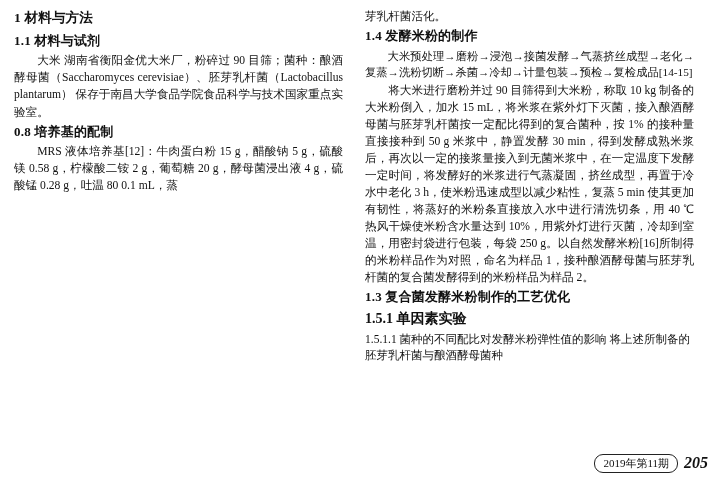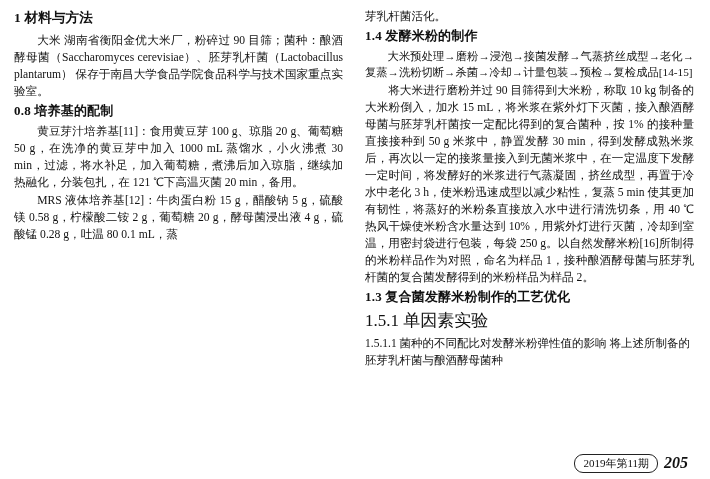--- a/index.html
+++ b/index.html
@@ -38,22 +38,22 @@
     letter-spacing: 0.2px;
   }
   h3.subsec {
     font-size: 13px;
     font-weight: bold;
     margin: 2px 0 2px 0;
     line-height: 1.45;
     letter-spacing: 0.2px;
   }
   h4.subsubsec {
-    font-size: 17px;
-    font-weight: normal;
+    font-size: 14px;
+    font-weight: bold;
     margin: 1px 0 1px 0;
     line-height: 1.45;
   }
   h5.subsubsubsec {
     font-size: 11.5px;
     font-weight: normal;
     margin: 1px 0 1px 0;
     line-height: 1.45;
   }
   p.body {
@@ -69,21 +69,21 @@
   }
   p.flow {
     font-size: 11.3px;
     margin: 0 0 1px 0;
     line-height: 1.47;
     text-align: justify;
     text-indent: 2em;
   }
   .footer {
     position: absolute;
-    right: 22px;
+    right: 2px;
     bottom: 6px;
     display: flex;
     align-items: center;
     gap: 6px;
   }
   .issue-box {
     border: 1px solid #222;
     border-radius: 9px;
     padding: 1px 8px 2px 8px;
     font-size: 11px;
@@ -97,23 +97,23 @@
   }
 </style>
 </head>
 <body>
 
 <div class="page">
   <div class="columns">
 
     <div class="col">
       <h2 class="sec">1  材料与方法</h2>
+      <h3 class="subsec">1.1  材料与试剂</h3>
       <p class="body">大米   湖南省衡阳金优大米厂，粉碎过 90 目筛；菌种：酿酒酵母菌（Saccharomyces cerevisiae）、胚芽乳杆菌（Lactobacillus plantarum） 保存于南昌大学食品学院食品科学与技术国家重点实验室。</p>
       <h3 class="subsec">0.8  培养基的配制</h3>
-      <p class="body">黄豆芽汁培养基[11]：食用黄豆芽 100 g、琼脂 20 g、葡萄糖 50 g，在洗净的黄豆芽中加入 1000 mL 蒸馏水，小火沸煮 30 min，过滤，将水补足，加入葡萄糖，煮沸后加入琼脂，继续加热融化，分装包扎，在 121 ℃下高温灭菌 20 min，备用。</p>
       <p class="body">MRS 液体培养基[12]：牛肉蛋白粉 15 g，醋酸钠 5 g，硫酸镁 0.58 g，柠檬酸二铵 2 g，葡萄糖 20 g，酵母菌浸出液 4 g，硫酸锰 0.28 g，吐温 80 0.1 mL，蒸</p>
     </div>
 
     <div class="col">
       <p class="body noindent">芽乳杆菌活化。</p>
       <h3 class="subsec">1.4   发酵米粉的制作</h3>
       <p class="flow">大米预处理→磨粉→浸泡→接菌发酵→气蒸挤丝成型→老化→复蒸→洗粉切断→杀菌→冷却→计量包装→预检→复检成品[14-15]</p>
       <p class="body">将大米进行磨粉并过 90 目筛得到大米粉，称取 10 kg 制备的大米粉倒入，加水 15 mL，将米浆在紫外灯下灭菌，接入酿酒酵母菌与胚芽乳杆菌按一定配比得到的复合菌种，按 1% 的接种量直接接种到 50 g 米浆中，静置发酵 30 min，得到发酵成熟米浆后，再次以一定的接浆量接入到无菌米浆中，在一定温度下发酵一定时间，将发酵好的米浆进行气蒸凝固，挤丝成型，再置于冷水中老化 3 h，使米粉迅速成型以减少粘性，复蒸 5 min 使其更加有韧性，将蒸好的米粉条直接放入水中进行清洗切条，用 40 ℃热风干燥使米粉含水量达到 10%，用紫外灯进行灭菌，冷却到室温，用密封袋进行包装，每袋 250 g。以自然发酵米粉[16]所制得的米粉样品作为对照，命名为样品 1，接种酿酒酵母菌与胚芽乳杆菌的复合菌发酵得到的米粉样品为样品 2。</p>
       <h3 class="subsec">1.3   复合菌发酵米粉制作的工艺优化</h3>
       <h4 class="subsubsec">1.5.1   单因素实验</h4>

